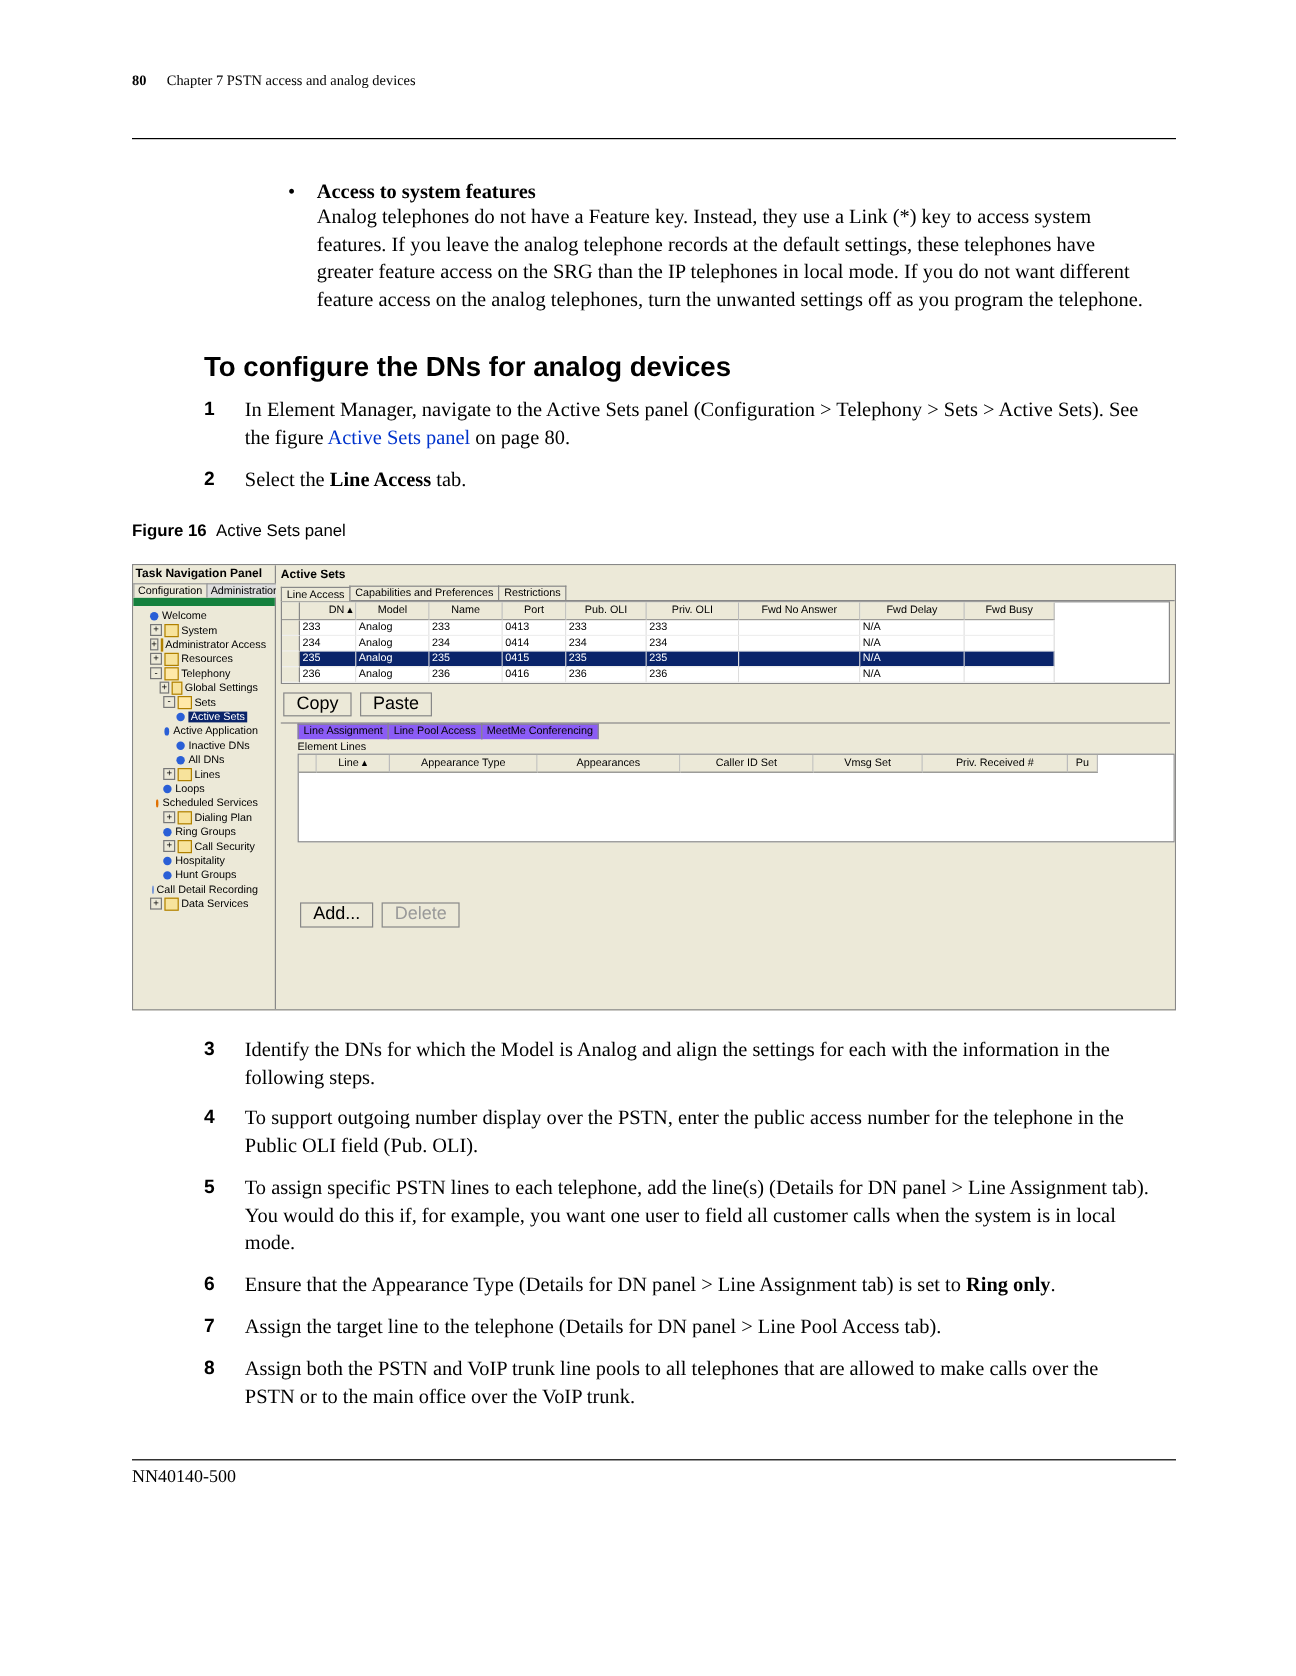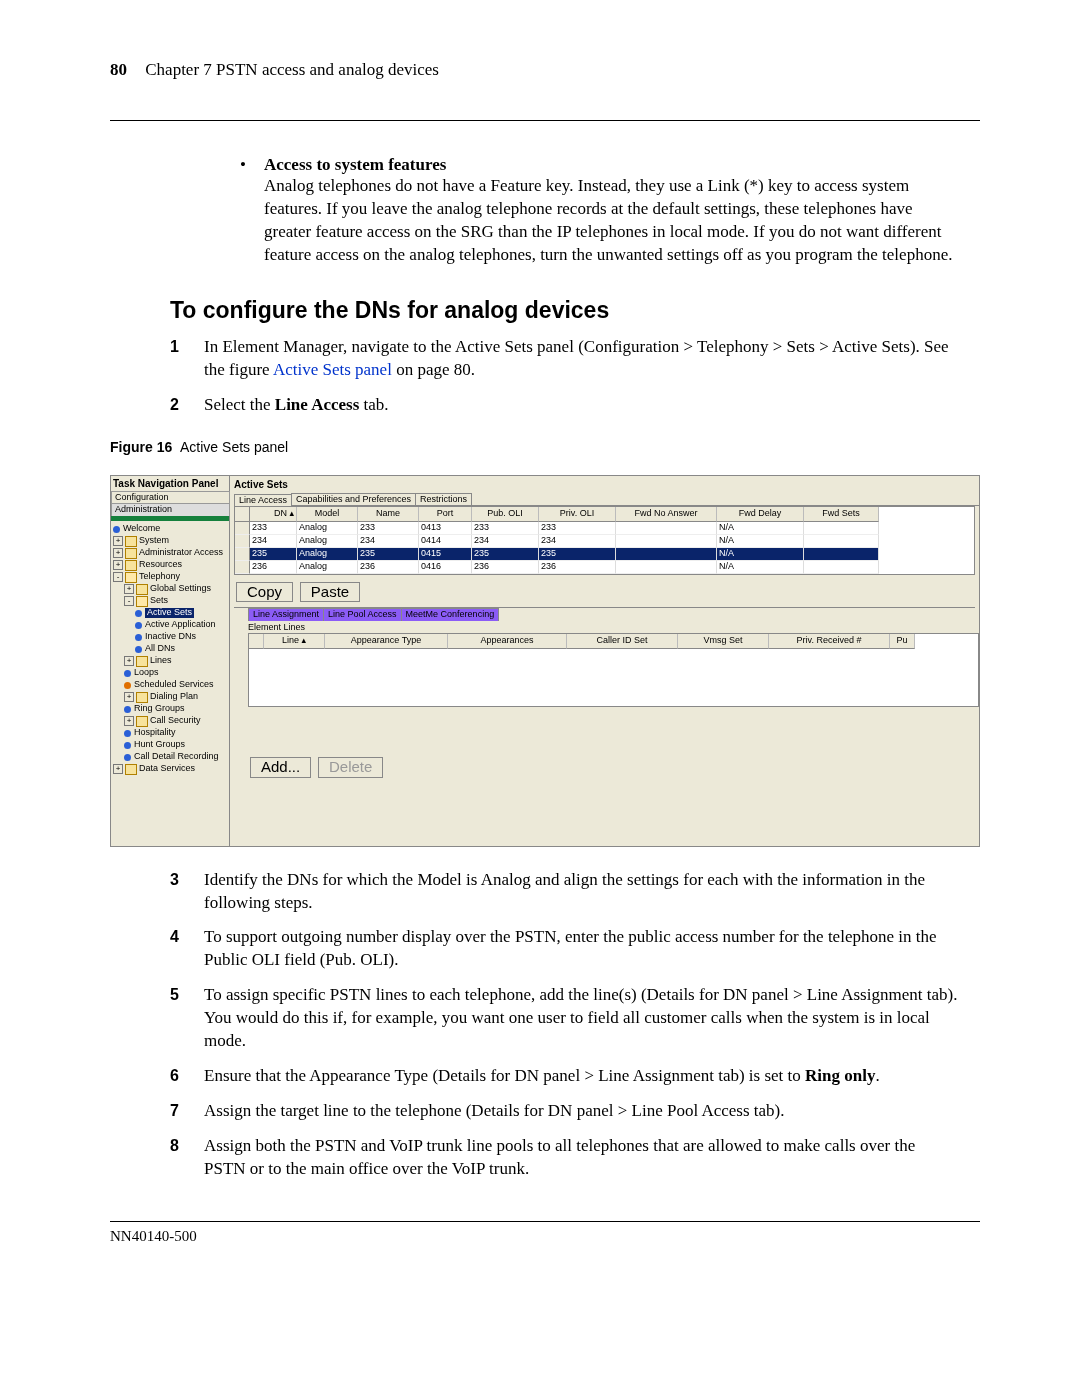--- a/index.html
+++ b/index.html
@@ -5,43 +5,43 @@
   body {
     font-family: "Times New Roman", Times, serif;
     font-size: 17px;
     color: #000;
     background: #fff;
     margin: 0;
     padding: 60px 100px 60px 110px;
     width: 1080px;
     box-sizing: border-box;
   }
-  .header-row { font-size:17px; margin-bottom: 40px; }
+  .header-row { font-size:12px; margin-bottom: 40px; }
   .header-row .page-no { font-weight:bold; margin-right:14px; }
   .hr { border:none; border-top:1.5px solid #000; margin:4px 0 34px 0; }
   .bullet-block { margin-left: 130px; margin-right: 20px; margin-bottom:26px; }
   .bullet-block .bh { display:flex; }
   .bullet-block .dot { width:24px; }
   .bullet-block .bh b { font-weight:bold; }
   .bullet-block .bbody { margin-left:24px; line-height:1.35; }
   h2.section { font-family: Arial, Helvetica, sans-serif; font-weight:bold; font-size:23px; margin:30px 0 12px 60px; }
   ol.steps { list-style:none; padding:0; margin:0 20px 0 60px; }
   ol.steps > li { display:flex; margin-bottom:12px; line-height:1.35; }
   ol.steps .num { font-family: Arial, Helvetica, sans-serif; font-weight:bold; width:34px; flex-shrink:0; font-size:16px; }
   ol.steps .txt { flex:1; }
   .xref { color:#0033cc; }
   .fig-caption { font-family: Arial, Helvetica, sans-serif; font-size:14px; margin:22px 0 20px 0; }
   .fig-caption b { font-weight:bold; }
   .screenshot { border:1px solid #888; font-family: Tahoma, Arial, sans-serif; font-size:10px; color:#000; background:#ece9d8; display:flex; height:370px; line-height:1.1; margin-bottom:22px; overflow:hidden; }
   .nav-pane { width:118px; border-right:1px solid #888; display:flex; flex-direction:column; background:#ece9d8; }
   .nav-title { font-weight:bold; padding:2px 2px; }
-  .nav-tabs { display:flex; border-bottom:5px solid #15803d; background:#ece9d8;flex-direction:column; }
+  .nav-tabs { display:flex; border-bottom:7px solid #15803d; background:#ece9d8; }
   .nav-tabs .tab { border:1px solid #999; border-bottom:none; padding:1px 3px; margin-right:-1px; background:#ece9d8; font-size:9px; }
   .nav-tabs .tab.inactive { background:#ddd; }
-  .tree { padding:2px 2px; font-size:9px; overflow:hidden; white-space:nowrap; }
+  .tree { padding:2px 14px; font-size:9px; overflow:hidden; white-space:nowrap; }
   .tree .row { display:flex; align-items:center; height:12px; }
   .tree .sp { display:inline-block; }
   .tree .box { width:8px; height:8px; border:1px solid #777; display:inline-flex; align-items:center; justify-content:center; font-size:8px; line-height:8px; margin-right:2px; }
   .tree .fold { width:10px; height:9px; background:#f7e39c; border:1px solid #b08000; margin-right:2px; }
   .tree .fold.open { background:#ffe9a8; }
   .tree .dotn { width:7px; height:7px; border-radius:50%; margin-right:3px; }
   .tree .dotn.b { background:#2a5fd6; }
   .tree .dotn.o { background:#e07000; }
   .tree .sel { background:#0a246a; color:#fff; padding:0 2px; }
   .main-pane { flex:1; display:flex; flex-direction:column; background:#ece9d8; padding:2px 0 0 4px; position:relative; }
@@ -244,21 +244,21 @@
       <div class="grid-head" id="ghead">
           <div class="gc s"></div>
           <div class="gc" style="width: 42px; text-align: right;">DN  ▴</div>
           <div class="gc" style="width: 56px;">Model</div>
           <div class="gc" style="width: 56px;">Name</div>
           <div class="gc" style="width: 48px;">Port</div>
           <div class="gc" style="width: 62px;">Pub. OLI</div>
           <div class="gc" style="width: 72px;">Priv. OLI</div>
           <div class="gc" style="width: 96px;">Fwd No Answer</div>
           <div class="gc" style="width: 82px;">Fwd Delay</div>
-          <div class="gc" style="width: 70px;">Fwd Sets</div>
+          <div class="gc" style="width: 70px;">Fwd Busy</div>
         </div>
       <div id="grows">
           <div class="grid-row">
             <div class="gc s"></div>
             <div class="gc" style="width: 42px;">233</div>
             <div class="gc" style="width: 56px;">Analog</div>
             <div class="gc" style="width: 56px;">233</div>
             <div class="gc" style="width: 48px;">0413</div>
             <div class="gc" style="width: 62px;">233</div>
             <div class="gc" style="width: 72px;">233</div>

